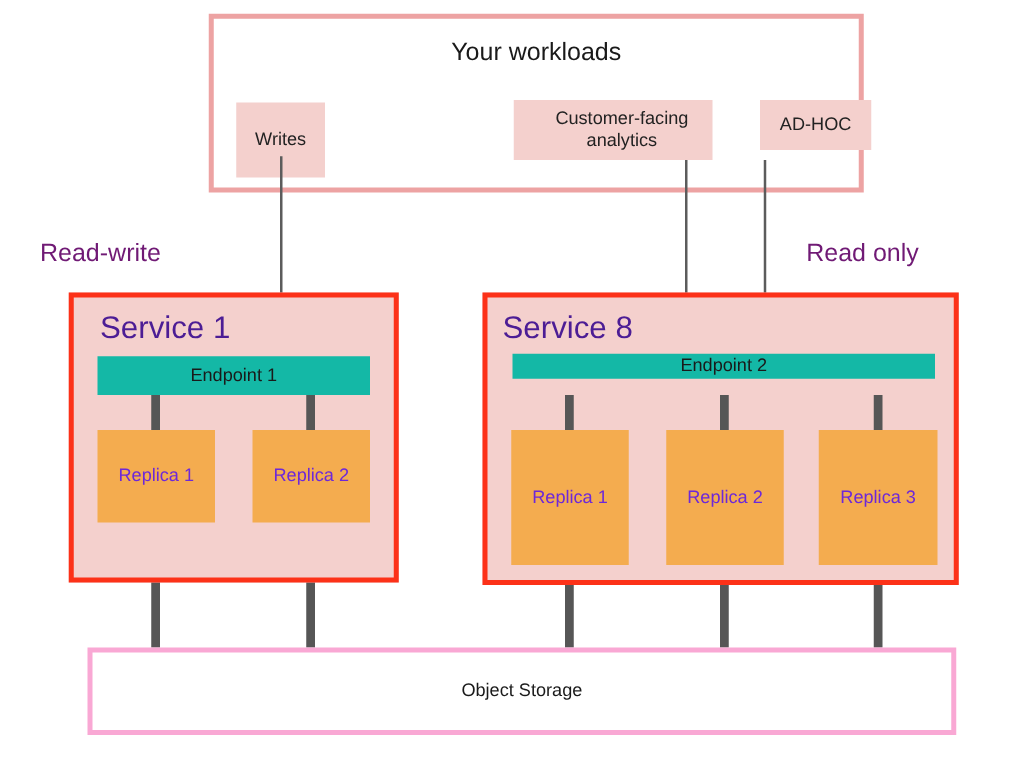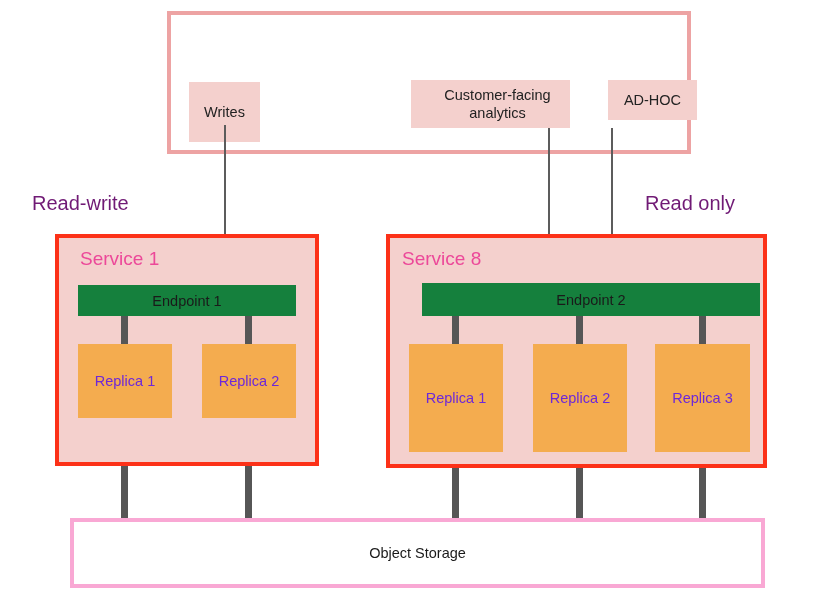--- a/index.html
+++ b/index.html
@@ -66,35 +66,35 @@
   .service-box {
     position: absolute;
     box-sizing: border-box;
     border: 4px solid #fc3118;
     background: #f4d0cd;
   }
   #service-1 { left: 55px;  top: 234px; width: 264px; height: 232px; }
   #service-2 { left: 386px; top: 234px; width: 381px; height: 234px; }
   .service-title {
     position: absolute;
-    font-size: 19px;
-    color: #ec4899;
+    font-size: 25px;
+    color: #4c1d95;
     white-space: nowrap;
   }
   #service-1-title { left: 80px;  top: 248px; }
   #service-2-title { left: 402px; top: 248px; }
 
   
   .endpoint {
-    background: #15803d;
+    background: #14b8a6;
     font-size: 14.5px;
     color: #1a1a1a;
   }
   #endpoint-1 { left: 78px;  top: 285px; width: 218px; height: 31px; }
-  #endpoint-2 { left: 422px; top: 283px; width: 338px; height: 33px; }
+  #endpoint-2 { left: 410px; top: 283px; width: 338px; height: 20px; }
 
   
   .replica {
     background: #f4ac4f;
     font-size: 14.5px;
     color: #6d28d9;
   }
   #s1-replica-1 { left: 78px;  top: 344px; width: 94px; height: 74px; }
   #s1-replica-2 { left: 202px; top: 344px; width: 94px; height: 74px; }
   #s2-replica-1 { left: 409px; top: 344px; width: 94px; height: 108px; }
@@ -134,20 +134,21 @@
     border-right: 8px solid transparent;
     border-top: 20px solid #5c5c5c;
   }
 </style>
 </head>
 <body>
 
 <div id="canvas">
 
   <div class="box" id="workloads-container"></div>
+  <div id="workloads-title">Your workloads</div>
 
   <div class="box workload-chip" id="chip-writes">Writes</div>
   <div class="box workload-chip" id="chip-cfa">Customer-facing analytics</div>
   <div class="box workload-chip" id="chip-adhoc">AD-HOC</div>
 
   <div class="arrow-line" style="left:224px; top:125px; height:135px;"></div>
   <div class="arrow-head" style="left:217px; top:258px;"></div>
 
   <div class="arrow-line" style="left:548px; top:128px; height:132px;"></div>
   <div class="arrow-head" style="left:541px; top:258px;"></div>

